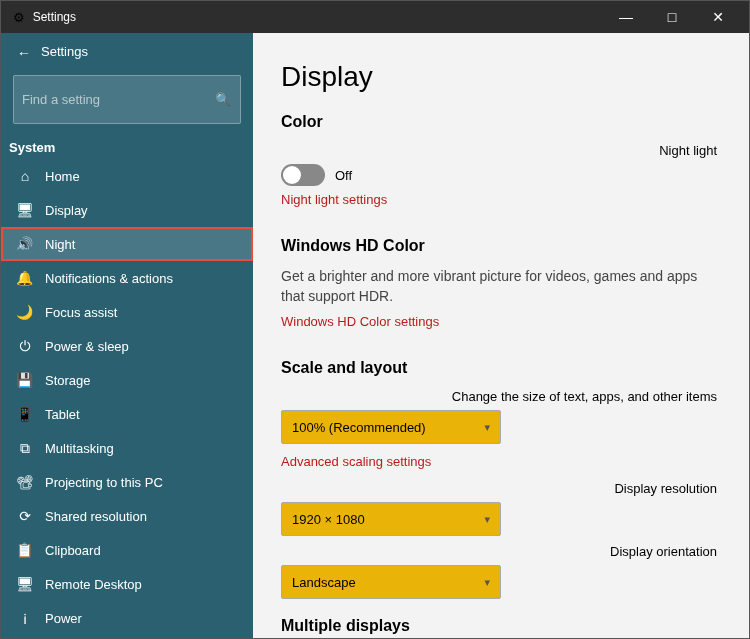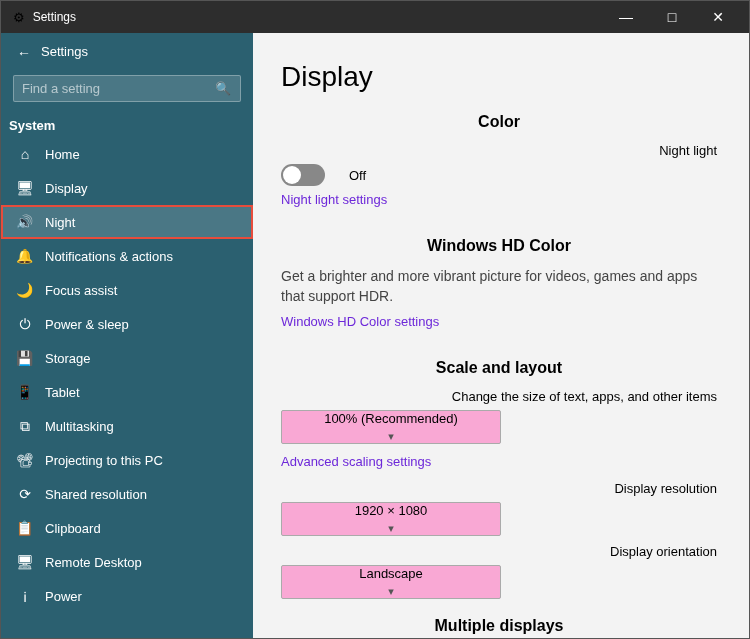--- a/index.html
+++ b/index.html
@@ -79,21 +79,21 @@
       font-size: 13px;
       gap: 10px;
     }
     .search-box {
       margin: 6px 12px 10px 12px;
       background: rgba(255,255,255,0.15);
       border: 1px solid rgba(255,255,255,0.3);
       border-radius: 2px;
       display: flex;
       align-items: center;
-      padding: 5px 8px;
+      padding: 16px 8px;
       gap: 6px;
     }
     .search-box input {
       background: transparent;
       border: none;
       outline: none;
       color: #fff;
       font-size: 13px;
       flex: 1;
       min-width: 0;
@@ -142,46 +142,45 @@
       font-weight: 300;
       color: #000;
       margin-bottom: 20px;
     }
     .section-title {
       font-size: 16px;
       font-weight: 600;
       color: #000;
       margin-bottom: 12px;
       margin-top: 18px;
-      text-align: center;
     }
     .setting-label {
       font-size: 13px;
       color: #000;
       margin-bottom: 6px;
       text-align: right;
     }
     .description-text {
       font-size: 14px;
       color: #444;
       margin-bottom: 6px;
       line-height: 1.4;
     }
     .link-text {
       font-size: 13px;
-      color: #6d28d9;
+      color: #b91c1c;
       cursor: pointer;
       margin-bottom: 12px;
       display: inline-block;
     }
     
     .toggle-row {
       display: flex;
       align-items: center;
-      gap: 24px;
+      gap: 10px;
       margin-bottom: 4px;
     }
     .toggle {
       width: 44px;
       height: 22px;
       background: #888;
       border-radius: 11px;
       position: relative;
       cursor: pointer;
       flex-shrink: 0;
@@ -197,32 +196,31 @@
       transition: left 0.2s;
     }
     .toggle-label {
       font-size: 13px;
       color: #000;
     }
     
     .dropdown {
       width: 220px;
       height: 34px;
-      background: #f9a8d4;
+      background: #eab308;
       border: 1px solid #aaa;
       border-radius: 2px;
       display: flex;
       align-items: center;
       padding: 0 10px;
       justify-content: space-between;
       cursor: pointer;
       margin-bottom: 8px;
       font-size: 13px;
       color: #000;
-      flex-direction: column;
     }
     .chevron { font-size: 11px; color: #555; }
   </style>
 </head>
 <body>
 
 <div class="window">
 
   <div class="title-bar">
     <div class="title-bar-left">

